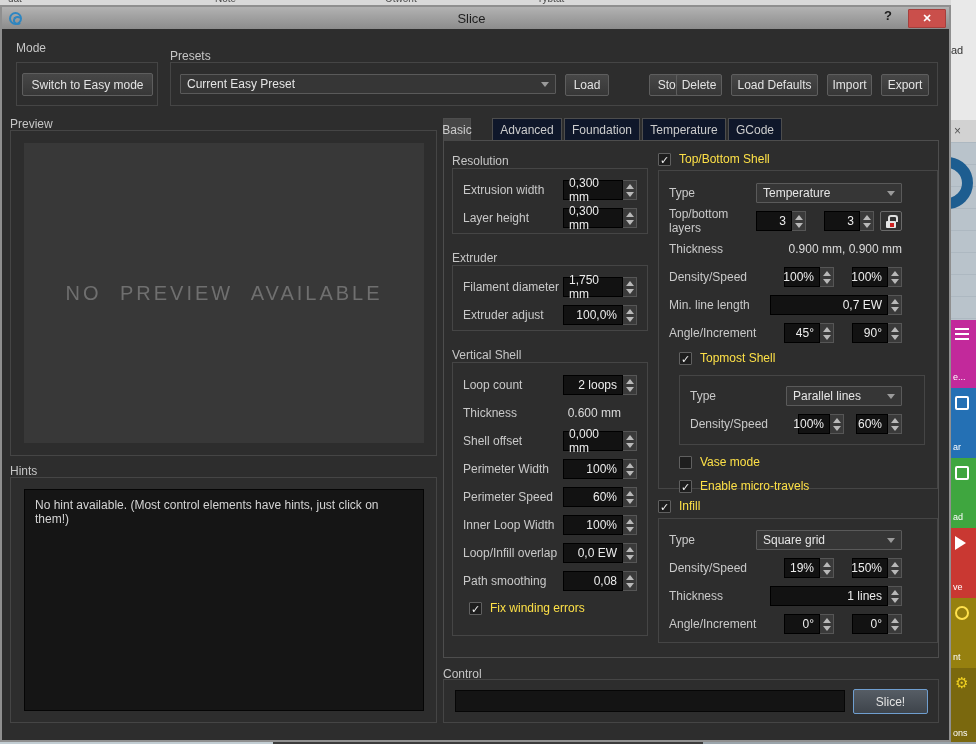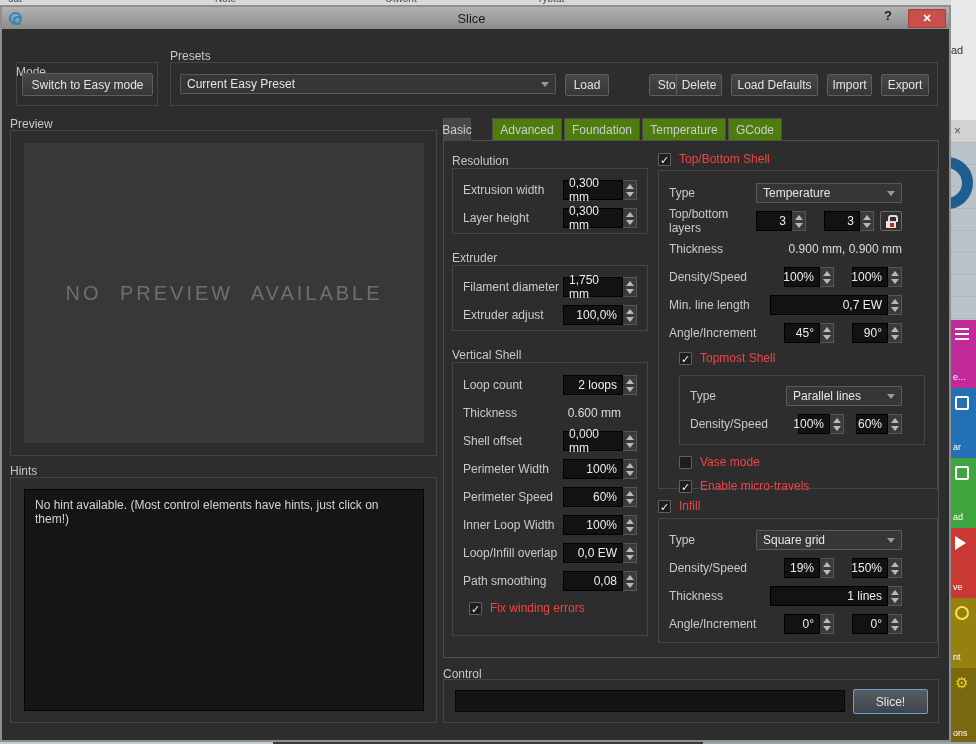--- a/index.html
+++ b/index.html
@@ -56,44 +56,44 @@
   .spin .up { width:0; height:0; border-left:4px solid transparent; border-right:4px solid transparent; border-bottom:5px solid #b8b8b8; }
   .spin .dn { width:0; height:0; border-left:4px solid transparent; border-right:4px solid transparent; border-top:5px solid #b8b8b8; }
   .row { display:flex; align-items:center; height:20px; margin-bottom:8px; }
   .row:last-child { margin-bottom:0; }
   .rlabel { flex:1; color:#c9c9c9; font-size:12px; }
   .staticval { color:#dcdcdc; font-size:12px; margin-left:auto; }
   .chk { width:13px; height:13px; background:#1e1e1e; border:1px solid #606060; border-radius:1px;
     color:#f2f2f2; font-size:11px; line-height:12px; text-align:center; flex:0 0 auto; }
   .chk.checked::after { content:"✓"; }
   .chkrow { display:flex; align-items:center; gap:8px; }
-  .chkrow .clabel { color:#ef4444; font-size:12px; }
-
-  
-  #mode-label { left:16px; top:60px; }
+  .chkrow .clabel { color:#fde047; font-size:12px; }
+
+  
+  #mode-label { left:16px; top:36px; }
   #mode-box { left:16px; top:57px; width:142px; height:44px; }
   #mode-btn { left:22px; top:68px; width:131px; height:23px; }
   #presets-label { left:170px; top:44px; }
   #presets-box { left:170px; top:57px; width:768px; height:44px; }
   #preset-dd { left:180px; top:69px; width:376px; }
   .preset-btn { top:69px; height:22px; }
 
   
   #preview-label { left:10px; top:112px; }
   #preview-box { left:10px; top:125px; width:427px; height:326px; }
   #preview-inner { left:24px; top:138px; width:400px; height:300px; background:#383838;
     display:flex; align-items:center; justify-content:center; }
   #preview-inner span { color:#6f6f6f; font-size:20px; letter-spacing:3px; word-spacing:10px; }
   #hints-label { left:10px; top:459px; }
   #hints-box { left:10px; top:472px; width:427px; height:246px; }
   #hints-inner { left:24px; top:484px; width:400px; height:222px; background:#151515; border:1px solid #050505;
     color:#d4d4d4; font-size:12px; padding:8px 10px; }
 
   
-  .tab { top:113px; height:22px; background:#4d7c0f; border:1px solid #4d4d4d; border-bottom:none;
+  .tab { top:113px; height:22px; background:#0f172a; border:1px solid #4d4d4d; border-bottom:none;
     color:#cccccc; font-size:12px; display:flex; align-items:center; justify-content:center; }
   .tab.active { background:#474747; height:23px; z-index:3; }
   #panel { left:443px; top:135px; width:496px; height:518px; border:1px solid #4d4d4d; }
 
   
   #res-label { left:452px; top:149px; }
   #res-box { left:452px; top:163px; width:196px; height:66px; padding:11px 10px; }
   #ext-label { left:452px; top:246px; }
   #ext-box { left:452px; top:260px; width:196px; height:66px; padding:11px 10px; }
   #vs-label { left:452px; top:343px; }

